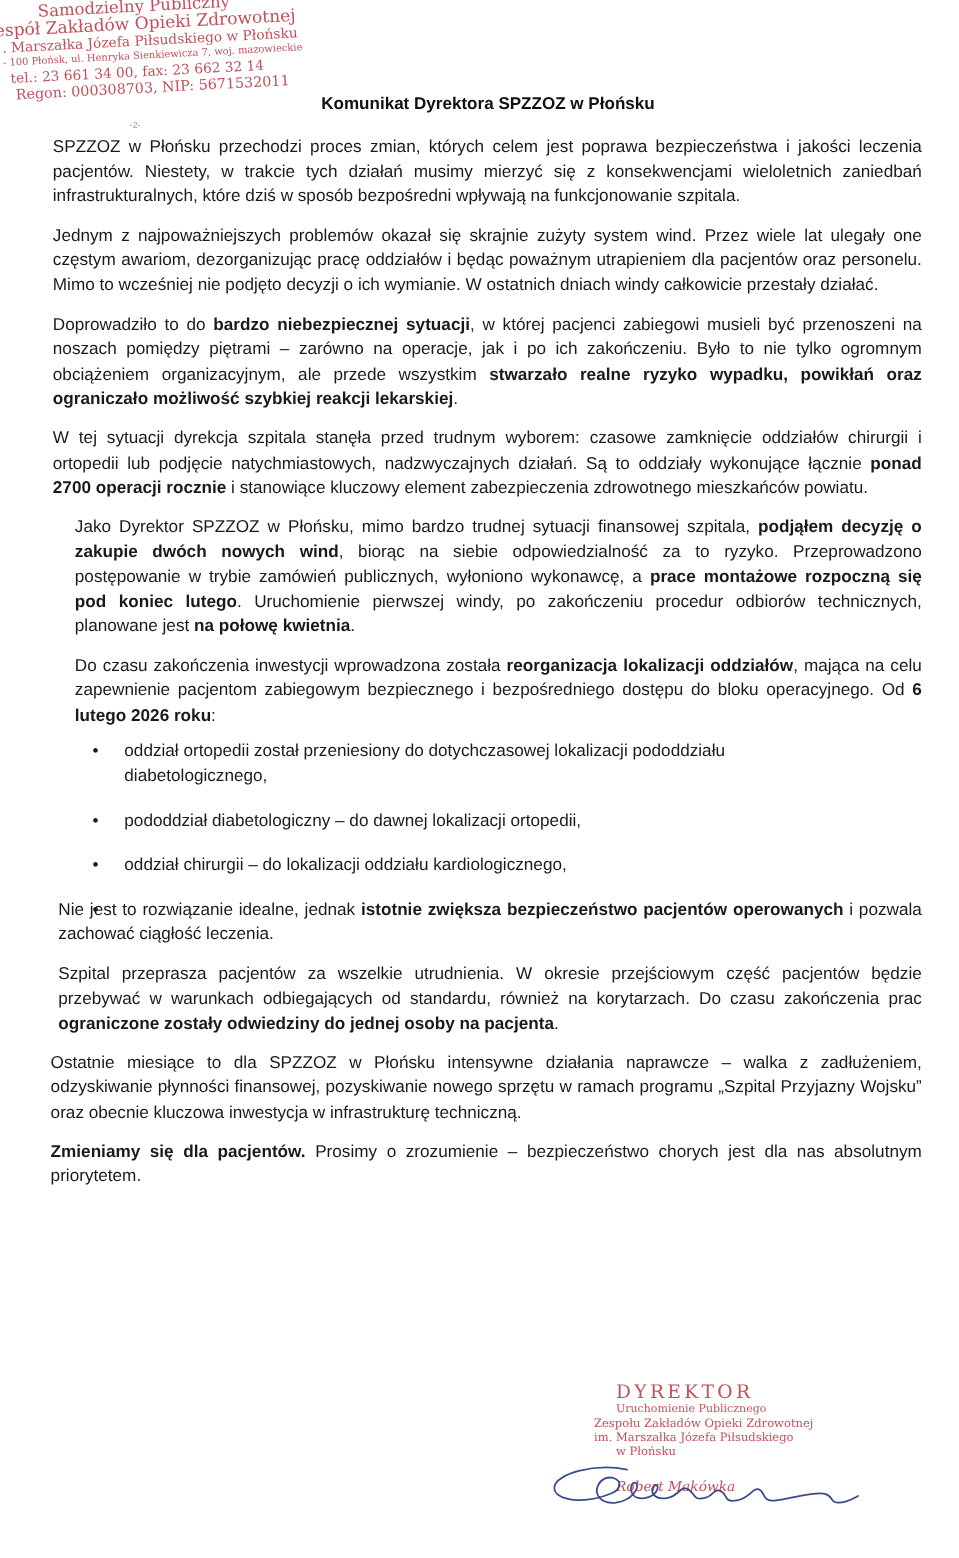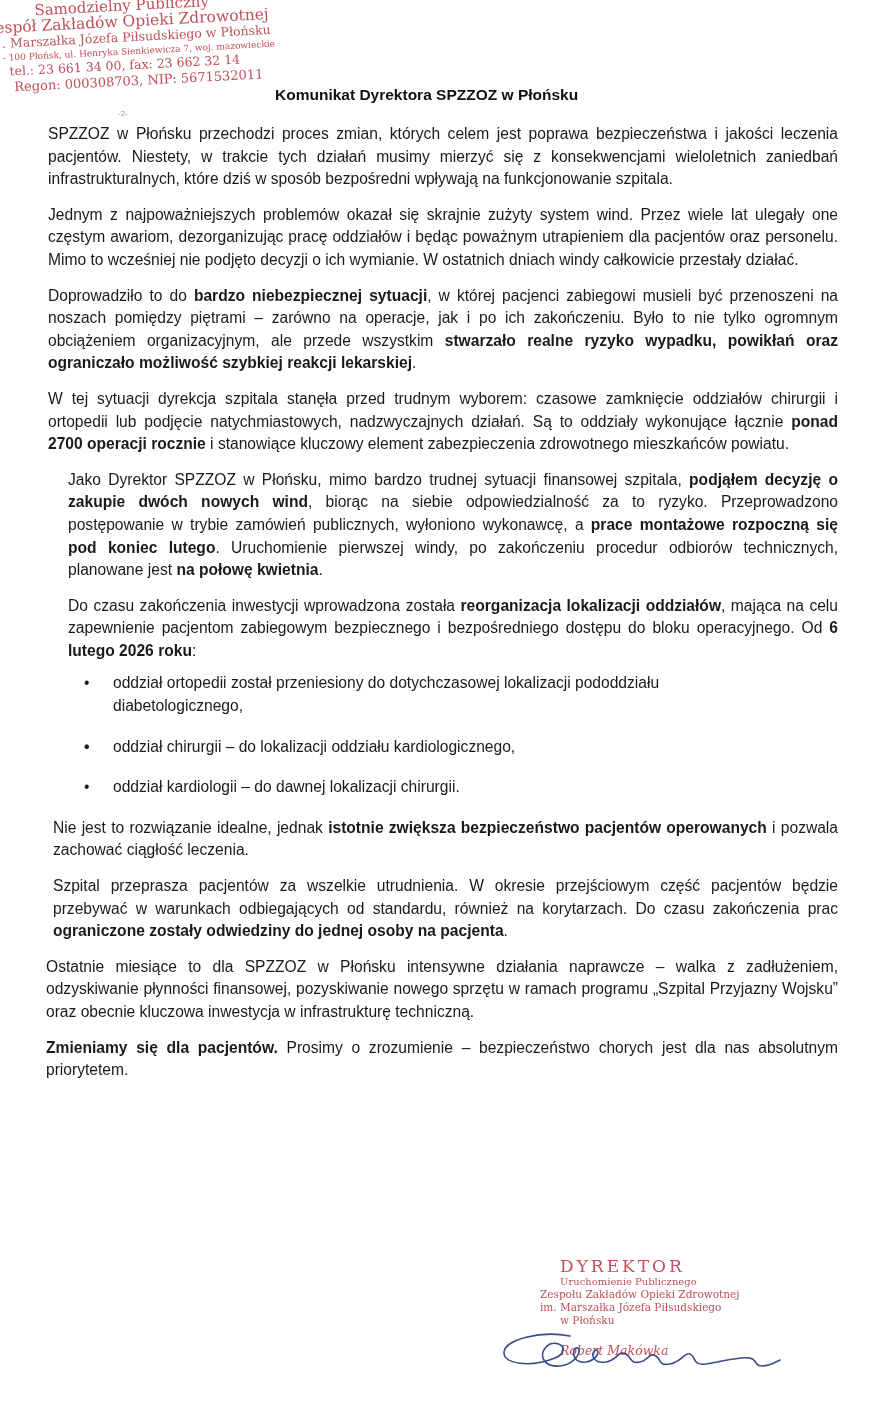--- a/index.html
+++ b/index.html
@@ -8,21 +8,21 @@
   .stamp-top { position: absolute; left: 0; top: 4px; width: 270px; color: #c0505a;
                font-family: "DejaVu Serif", serif; transform: rotate(-3deg); transform-origin: left top; }
   .stamp-top div { white-space: nowrap; line-height: 16px; }
   .st-l1 { font-size: 15px; padding-left: 34px; }
   .st-l2 { font-size: 15.5px; margin-left: -6px; }
   .st-l3 { font-size: 12.5px; }
   .st-l4 { font-size: 9px; line-height: 12px !important; }
   .st-l5 { font-size: 12.5px; padding-left: 6px; }
   .st-l6 { font-size: 13px; padding-left: 10px; }
   .page-num { position: absolute; left: 118px; top: 109px; font-size: 8px; color: #c98a90; }
-  .title { position: absolute; left: 275px; top: 86px; font-size: 15.5px; font-weight: bold; color: #111; }
+  .title { position: absolute; left: 292px; top: 86px; font-size: 15.5px; font-weight: bold; color: #111; }
   .content { position: absolute; left: 48px; top: 123px; width: 790px; font-size: 15.6px; line-height: 22.6px; }
   p { margin: 0 0 13px 0; text-align: justify; }
   p b { font-weight: bold; }
   .p-jako { margin-left: 20px; }
   .p-nie, .p-szp { margin-left: 5px; }
   .p-ost, .p-zm { margin-left: -2px; }
   ul { list-style: none; margin: 10px 0 12px 0; padding: 0; }
   ul li { position: relative; padding-left: 65px; margin-bottom: 18px; line-height: 22.6px; width: 620px; }
   ul li .bullet { position: absolute; left: 36px; top: 0; }
   .sign { position: absolute; left: 560px; top: 1257px; width: 220px; text-align: left; color: #c0505a;
@@ -52,23 +52,23 @@
 
 <div class="content">
   <p>SPZZOZ w Płońsku przechodzi proces zmian, których celem jest poprawa bezpieczeństwa i jakości leczenia pacjentów. Niestety, w trakcie tych działań musimy mierzyć się z konsekwencjami wieloletnich zaniedbań infrastrukturalnych, które dziś w sposób bezpośredni wpływają na funkcjonowanie szpitala.</p>
   <p>Jednym z najpoważniejszych problemów okazał się skrajnie zużyty system wind. Przez wiele lat ulegały one częstym awariom, dezorganizując pracę oddziałów i będąc poważnym utrapieniem dla pacjentów oraz personelu. Mimo to wcześniej nie podjęto decyzji o ich wymianie. W ostatnich dniach windy całkowicie przestały działać.</p>
   <p><span>Doprowadziło to do </span><b>bardzo niebezpiecznej sytuacji</b><span>, w której pacjenci zabiegowi musieli być przenoszeni na noszach pomiędzy piętrami – zarówno na operacje, jak i po ich zakończeniu. Było to nie tylko ogromnym obciążeniem organizacyjnym, ale przede wszystkim </span><b>stwarzało realne ryzyko wypadku, powikłań oraz ograniczało możliwość szybkiej reakcji lekarskiej</b><span>.</span></p>
   <p><span>W tej sytuacji dyrekcja szpitala stanęła przed trudnym wyborem: czasowe zamknięcie oddziałów chirurgii i ortopedii lub podjęcie natychmiastowych, nadzwyczajnych działań. Są to oddziały wykonujące łącznie </span><b>ponad 2700 operacji rocznie</b><span> i stanowiące kluczowy element zabezpieczenia zdrowotnego mieszkańców powiatu.</span></p>
   <p class="p-jako"><span>Jako Dyrektor SPZZOZ w Płońsku, mimo bardzo trudnej sytuacji finansowej szpitala, </span><b>podjąłem decyzję o zakupie dwóch nowych wind</b><span>, biorąc na siebie odpowiedzialność za to ryzyko. Przeprowadzono postępowanie w trybie zamówień publicznych, wyłoniono wykonawcę, a </span><b>prace montażowe rozpoczną się pod koniec lutego</b><span>. Uruchomienie pierwszej windy, po zakończeniu procedur odbiorów technicznych, planowane jest </span><b>na połowę kwietnia</b><span>.</span></p>
   <p class="p-jako" style="margin-bottom:0"><span>Do czasu zakończenia inwestycji wprowadzona została </span><b>reorganizacja lokalizacji oddziałów</b><span>, mająca na celu zapewnienie pacjentom zabiegowym bezpiecznego i bezpośredniego dostępu do bloku operacyjnego. Od </span><b>6 lutego 2026 roku</b><span>:</span></p>
   <ul>
     <li><span class="bullet">•</span><span>oddział ortopedii został przeniesiony do dotychczasowej lokalizacji pododdziału diabetologicznego,</span></li>
+    <li><span class="bullet">•</span><span>pododdział diabetologiczny – do dawnej lokalizacji ortopedii,</span></li>
+    <li><span class="bullet">•</span><span>oddział chirurgii – do lokalizacji oddziału kardiologicznego,</span></li>
     <li><span class="bullet">•</span></li>
-    <li><span class="bullet">•</span><span>oddział chirurgii – do lokalizacji oddziału kardiologicznego,</span></li>
-    <li><span class="bullet">•</span><span>oddział kardiologii – do dawnej lokalizacji chirurgii.</span></li>
   </ul>
   <p class="p-nie"><span>Nie jest to rozwiązanie idealne, jednak </span><b>istotnie zwiększa bezpieczeństwo pacjentów operowanych</b><span> i pozwala zachować ciągłość leczenia.</span></p>
   <p class="p-szp"><span>Szpital przeprasza pacjentów za wszelkie utrudnienia. W okresie przejściowym część pacjentów będzie przebywać w warunkach odbiegających od standardu, również na korytarzach. Do czasu zakończenia prac </span><b>ograniczone zostały odwiedziny do jednej osoby na pacjenta</b><span>.</span></p>
   <p class="p-ost">Ostatnie miesiące to dla SPZZOZ w Płońsku intensywne działania naprawcze – walka z zadłużeniem, odzyskiwanie płynności finansowej, pozyskiwanie nowego sprzętu w ramach programu „Szpital Przyjazny Wojsku” oraz obecnie kluczowa inwestycja w infrastrukturę techniczną.</p>
   <p class="p-zm"><b>Zmieniamy się dla pacjentów.</b><span> Prosimy o zrozumienie – bezpieczeństwo chorych jest dla nas absolutnym priorytetem.</span></p>
 </div>
 
 <div class="sign">
   <div class="dyr">DYREKTOR</div>
   <div class="s1">Uruchomienie Publicznego</div>

